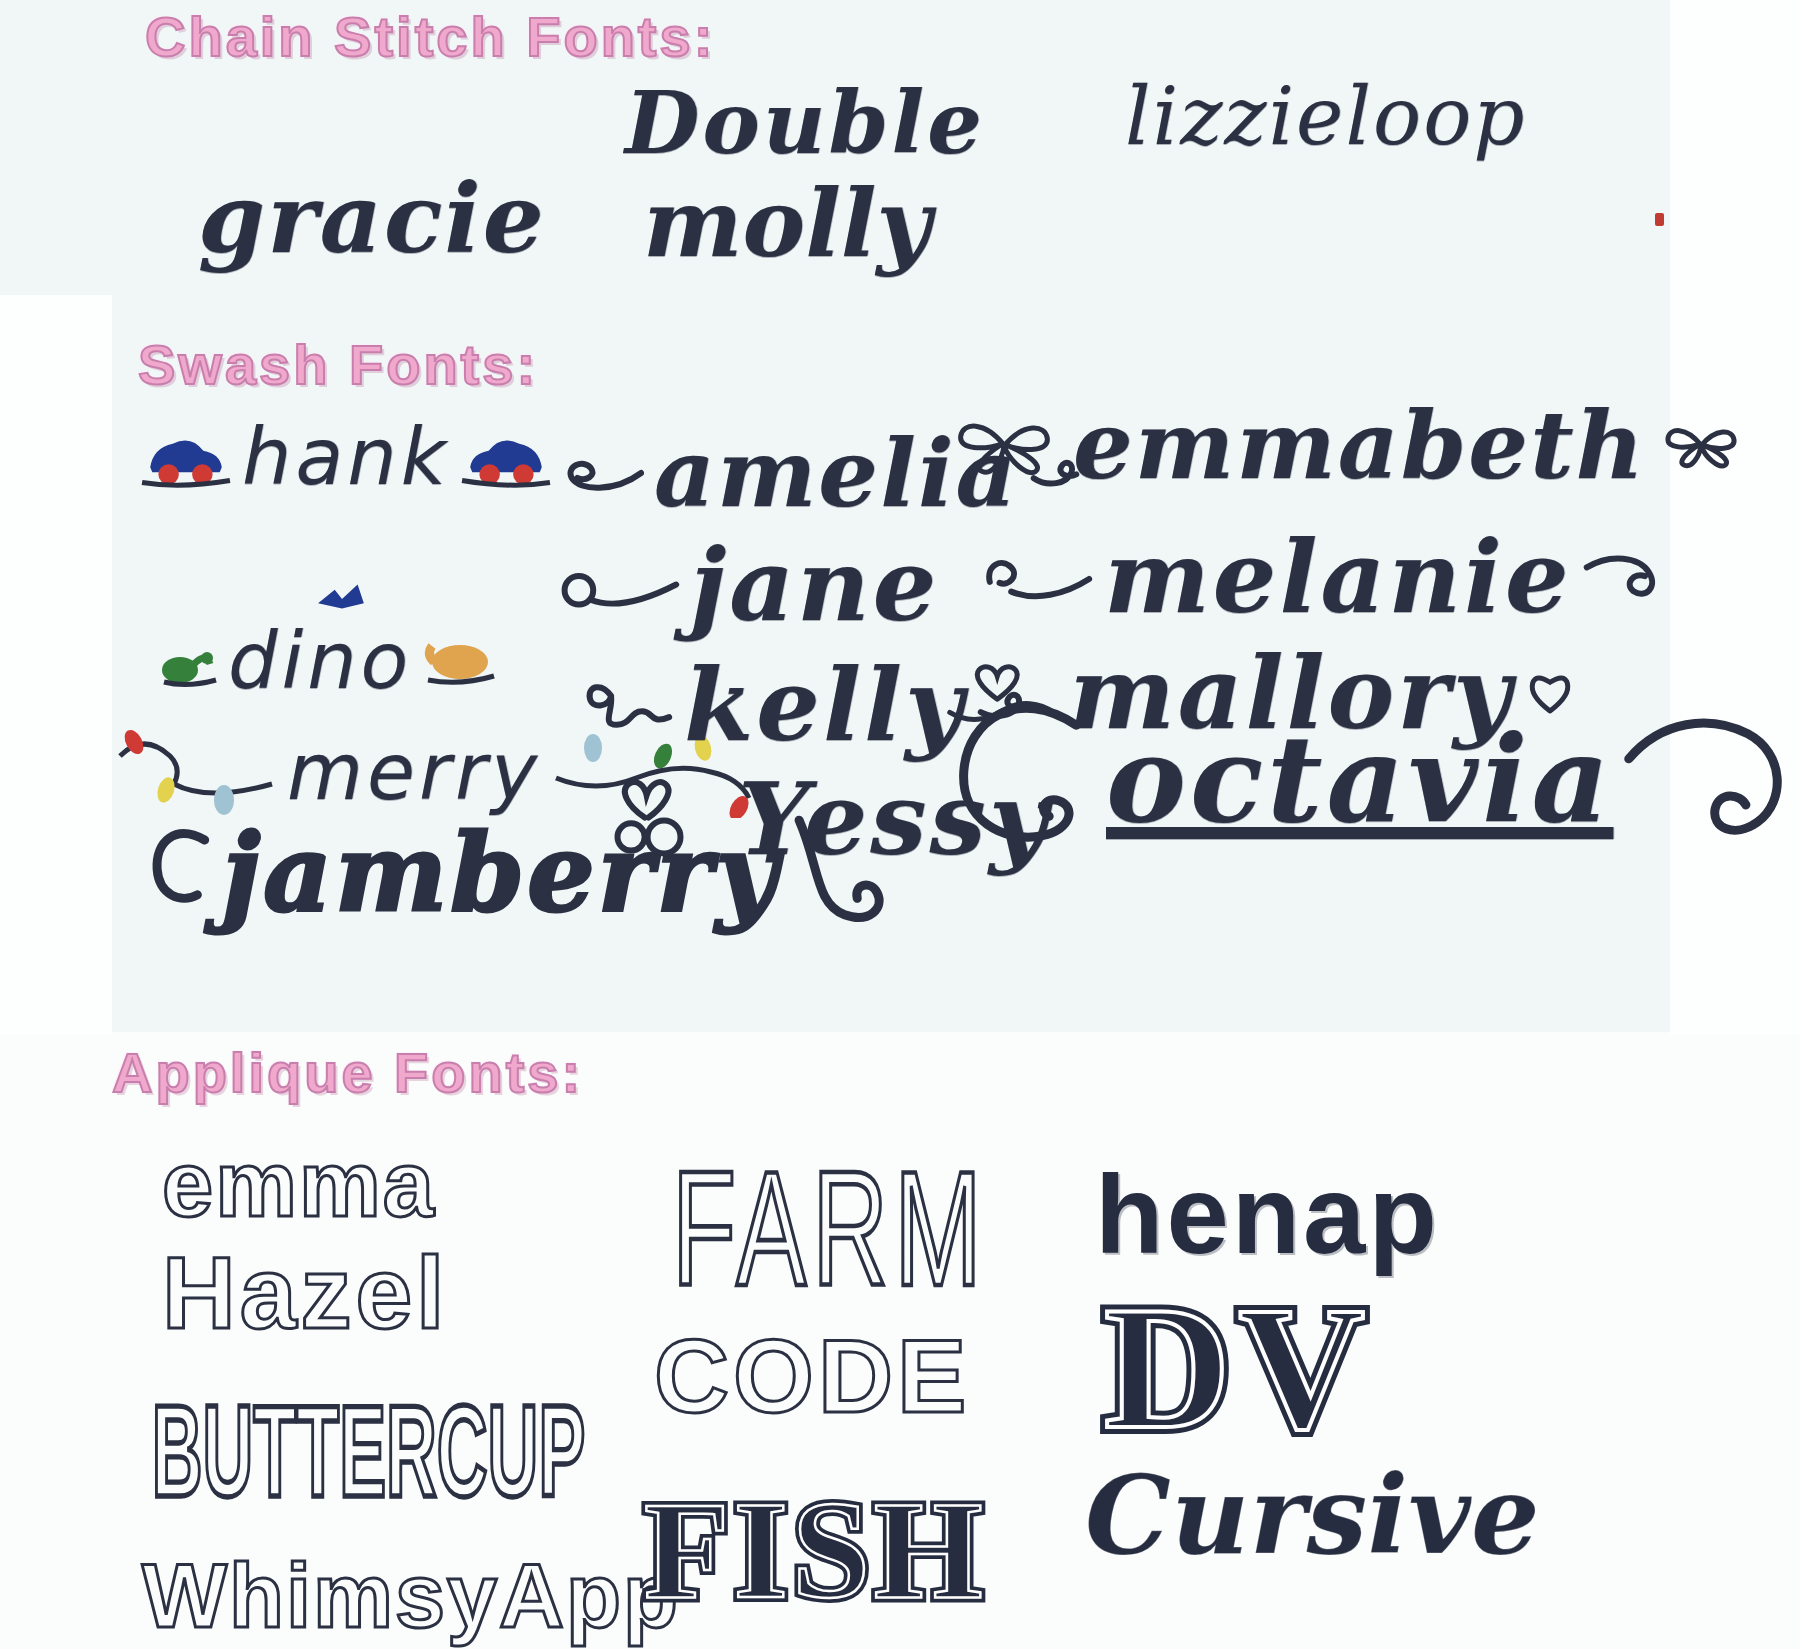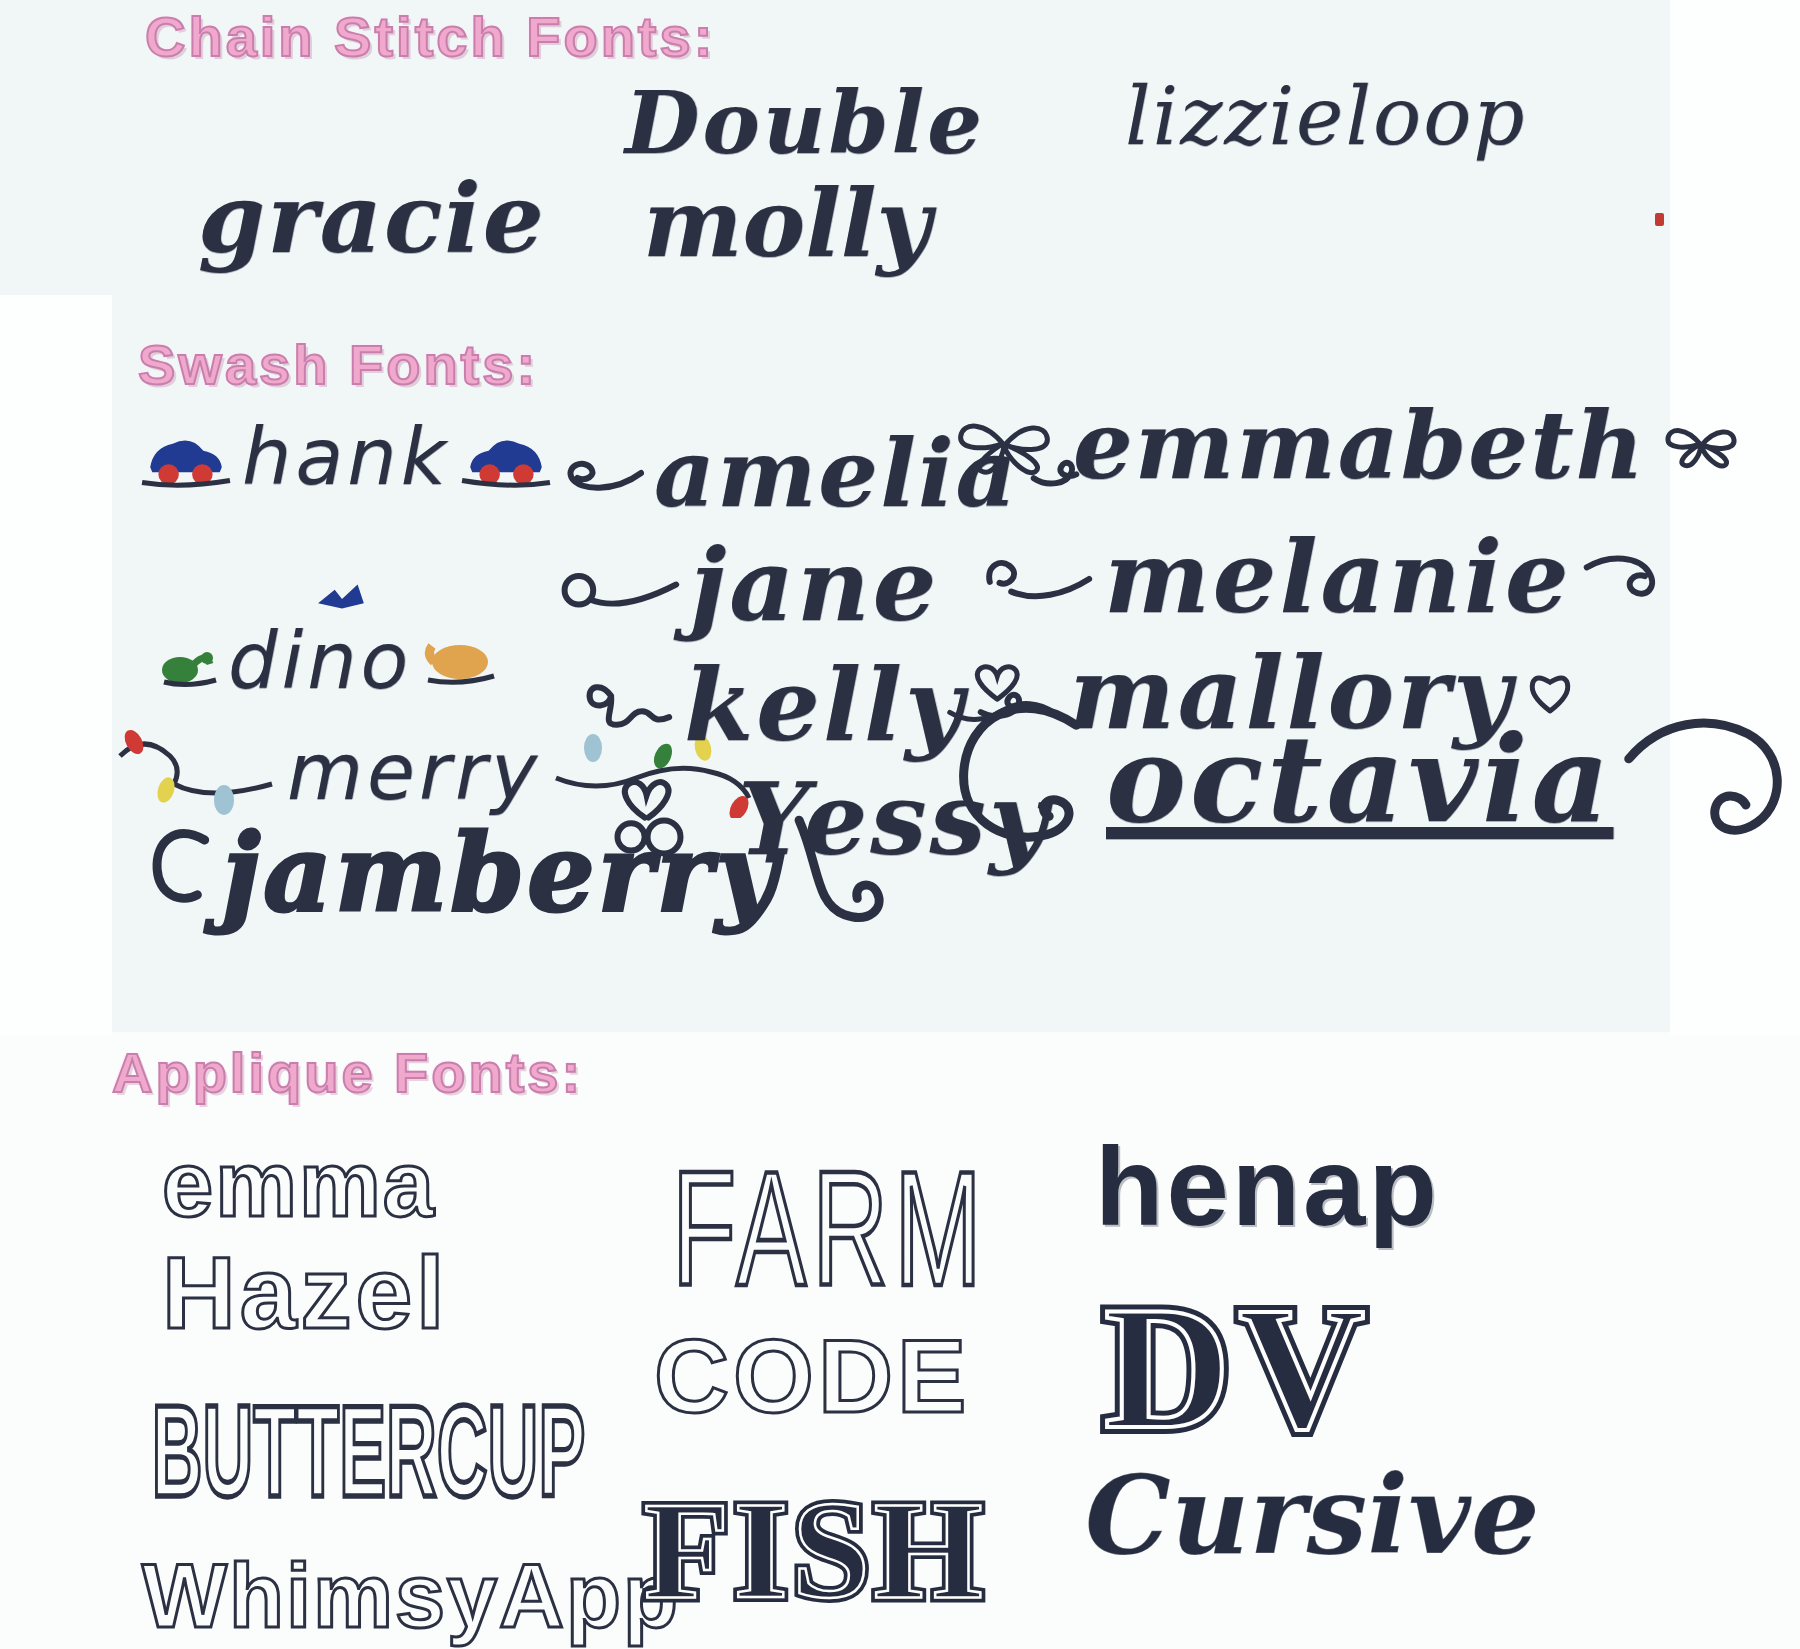--- a/index.html
+++ b/index.html
@@ -41,21 +41,21 @@
 
   
   .sw-thin {font:italic 400 78px "DejaVu Sans", sans-serif;letter-spacing:4px;}
   .sw-brush{font:italic 700 94px "DejaVu Serif", serif;letter-spacing:2px;}
   .sw-brush-lg{font:italic 700 100px "DejaVu Serif", serif;letter-spacing:3px;}
   .sw-heavy{font:italic 700 106px "DejaVu Serif", serif;-webkit-text-stroke:3px #2b3143;letter-spacing:3px;}
   .sw-oct  {font:italic 700 120px "DejaVu Serif", serif;letter-spacing:4px;text-decoration:underline;}
 
   
   .ap-henap{font:700 112px "Liberation Sans", sans-serif;color:#272d40;letter-spacing:3px;
-            text-shadow:2px 2px 0 rgba(39,45,64,.3);white-space:nowrap;}
+            text-shadow:2px 2px 0 rgba(39,45,64,.3);white-space:nowrap;margin-top:28px;}
   .ap-cursive{font:italic 700 108px "DejaVu Serif", serif;color:#272d40;
             -webkit-text-stroke:1px rgba(255,255,255,.3);white-space:nowrap;}
 
   .deco{flex:0 0 auto;}
   .deco path,.deco circle{vector-effect:non-scaling-stroke;}
   .outl-svg{position:absolute;overflow:visible;}
   text.outl{fill:none;stroke:#2b3143;stroke-width:3;
             font-family:"Liberation Sans", sans-serif;font-weight:bold;}
   text.outl-thin{fill:none;stroke:#2b3143;stroke-width:3;
             font-family:"Liberation Sans", sans-serif;font-weight:normal;}

